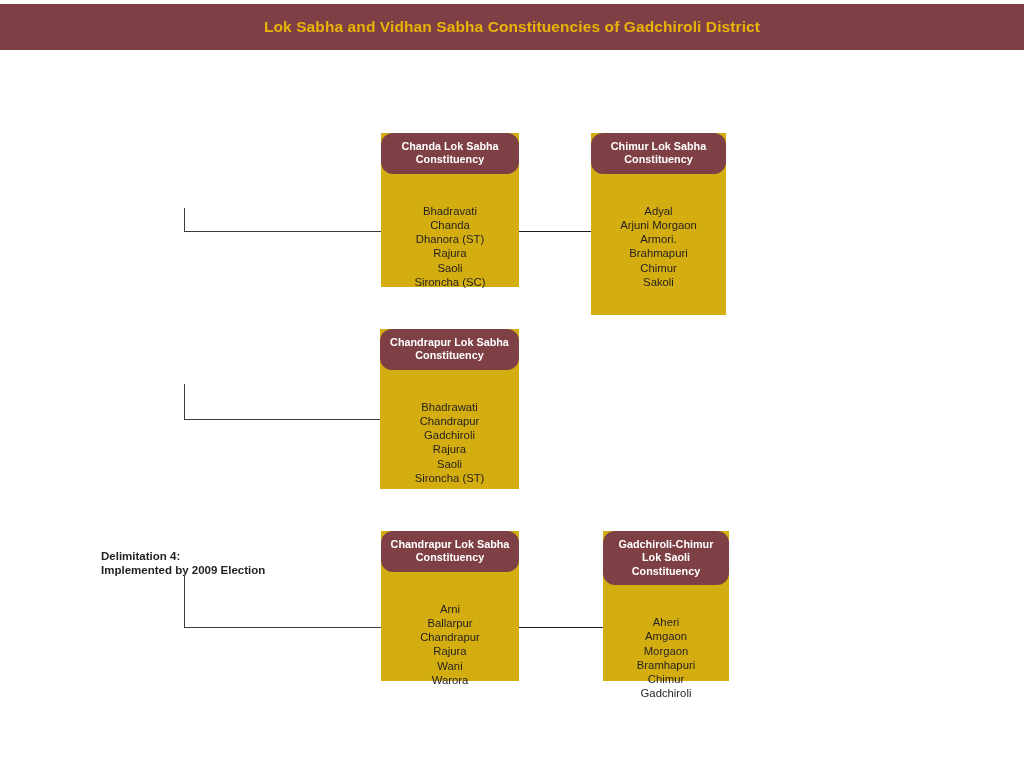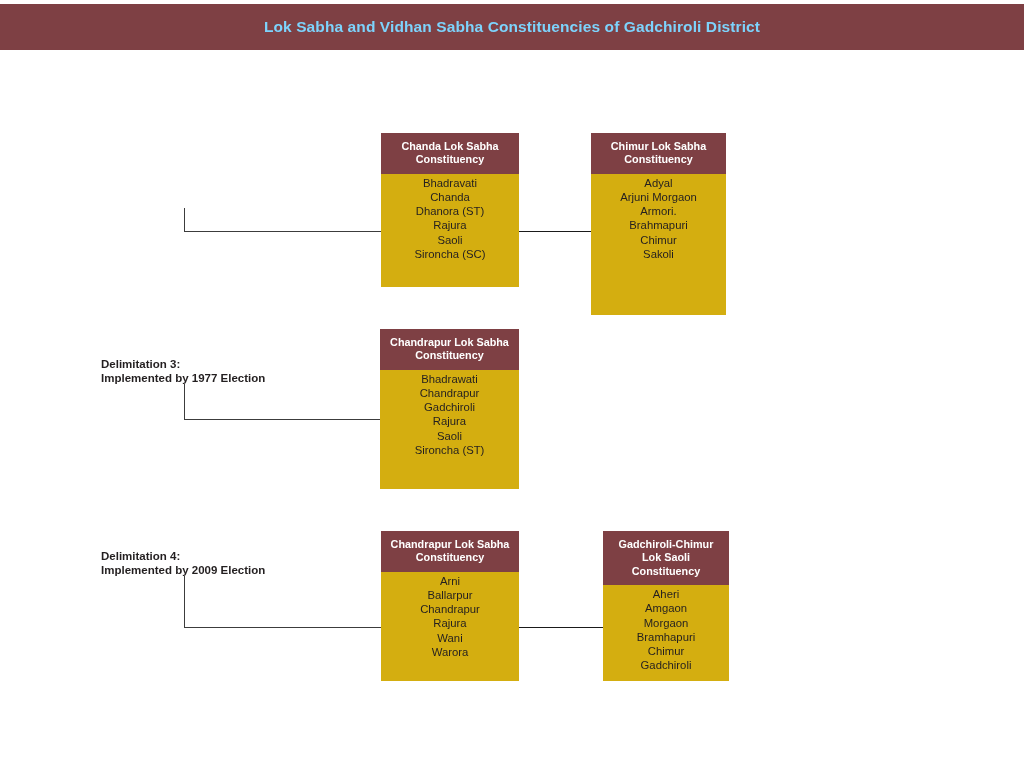--- a/index.html
+++ b/index.html
@@ -23,21 +23,21 @@
     left: 0;
     top: 4px;
     width: 1024px;
     height: 46px;
     background: #7e4044;
     display: flex;
     align-items: center;
     justify-content: center;
   }
   .title-banner .title-text {
-    color: #7dd3fc;
+    color: #eab308;
     font-size: 15.5px;
     font-weight: bold;
     letter-spacing: 0.1px;
     white-space: nowrap;
   }
 
   
   .diagram {
     position: absolute;
     left: 0;
@@ -81,26 +81,28 @@
     align-items: stretch;
   }
   .const-box .box-head {
     background: #7e4044;
     color: #ffffff;
     font-size: 10.8px;
     font-weight: bold;
     line-height: 13.4px;
     text-align: center;
     padding: 7px 4px 7px 4px;
+    border-radius: 12px;
   }
   .const-box .box-head .head-line { display: block; }
   .const-box .box-body {
     flex: 1 1 auto;
     padding-top: 2px;
     text-align: center;
+    margin-top: 28px;
   }
   .const-box .box-body .seat {
     display: block;
     font-size: 11.3px;
     line-height: 14.2px;
     color: #231f20;
   }
 </style>
 </head>
 <body>
@@ -137,24 +139,20 @@
     <div class="box-body">
       <span class="seat">Adyal</span>
       <span class="seat">Arjuni Morgaon</span>
       <span class="seat">Armori.</span>
       <span class="seat">Brahmapuri</span>
       <span class="seat">Chimur</span>
       <span class="seat">Sakoli</span>
     </div>
   </div>
 
-  <div class="row-label" style="left:101px; top:357px;">
-    <span class="lbl-line">Delimitation 3:</span>
-    <span class="lbl-line">Implemented by 1977 Election</span>
-  </div>
   <div class="connector-elbow" style="left:184px; top:384px; width:197px; height:36px;"></div>
 
   <div class="const-box" style="left:380px; top:329px; width:139px; height:160px;">
     <div class="box-head">
       <span class="head-line">Chandrapur Lok Sabha</span>
       <span class="head-line">Constituency</span>
     </div>
     <div class="box-body">
       <span class="seat">Bhadrawati</span>
       <span class="seat">Chandrapur</span>

